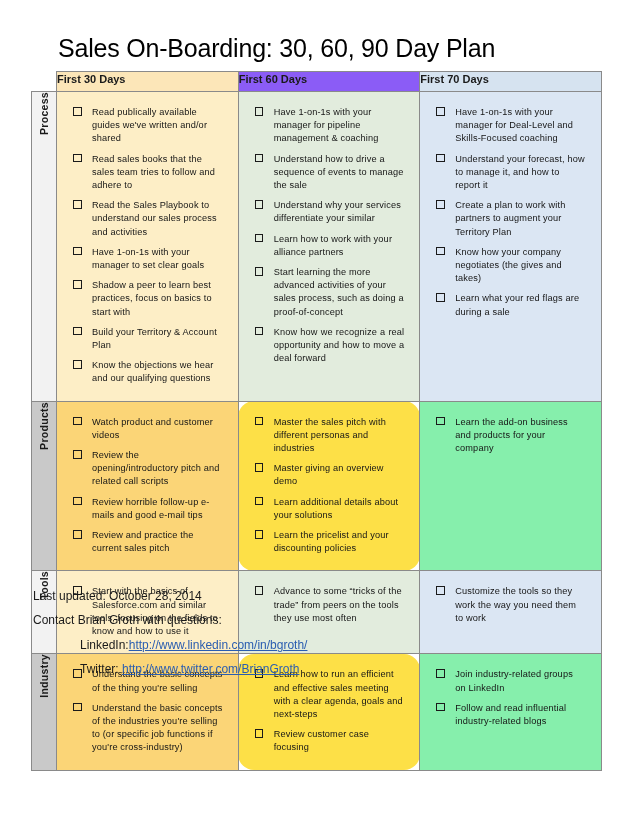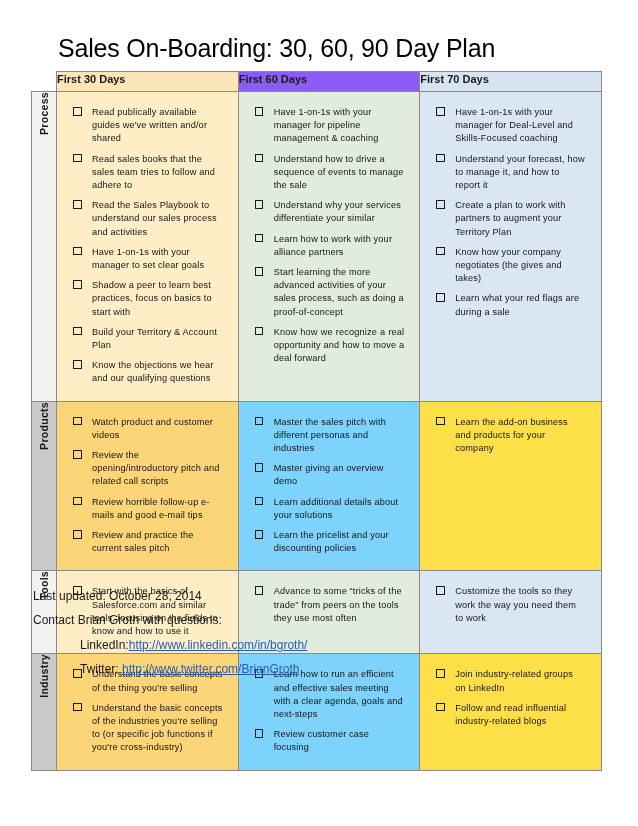--- a/index.html
+++ b/index.html
@@ -76,22 +76,22 @@
     letter-spacing: 0.3px;
   }
   .rl-light { background: #f2f2f2; }
   .rl-dark  { background: #c9c9c9; }
 
   
   .c30-light { background: #fdeec6; }
   .c60-light { background: #e2ecdd; }
   .c90-light { background: #dbe6f3; }
   .c30-dark  { background: #fbd577; }
-  .c60-dark  { background: #7dd3fc; }
-  .c90-dark  { background: #fde047; }
+  .c60-dark  { background: #fde047; border-radius: 16px; }
+  .c90-dark  { background: #86efac; }
 
   .cell-inner {
     padding: 6px 7px 7px 5px;
   }
   ul.checks {
     list-style: none;
     margin: 8px;
     padding: 0;
   }
   ul.checks li {

